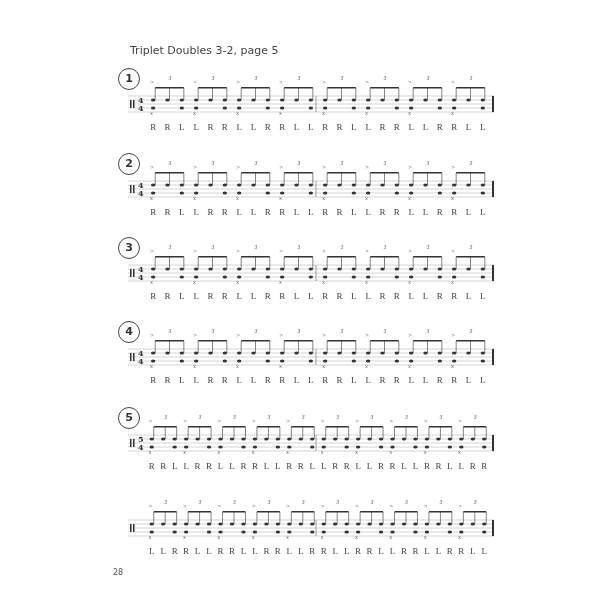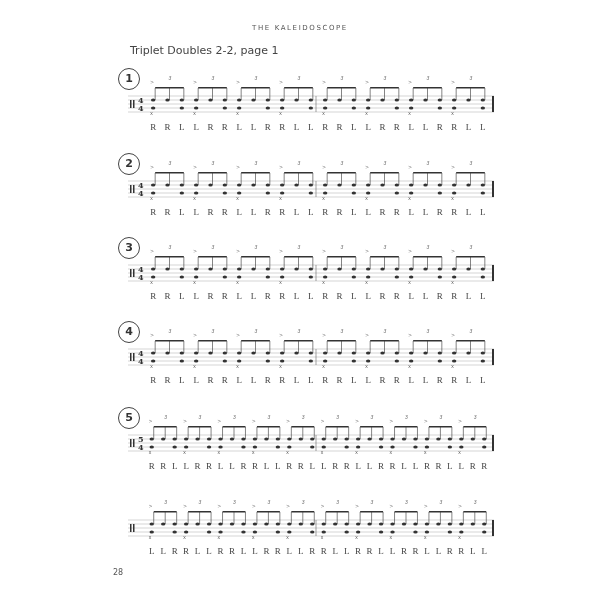--- a/index.html
+++ b/index.html
@@ -11,22 +11,21 @@
   .ex-num{position:absolute;left:0;top:0;width:20px;height:20px;border:1.2px solid #444;border-radius:50%;font-family:"DejaVu Sans",sans-serif;font-weight:bold;font-size:11px;text-align:center;line-height:20px;color:#333;}
   .staff svg{position:absolute;left:0;top:0;}
   .sticking{position:absolute;top:54px;left:20px;width:360px;font-family:"Liberation Serif",serif;font-size:9px;color:#444;}
   .sticking span{position:absolute;text-align:center;width:10px;}
   .page-num{position:absolute;left:113px;top:568px;font-size:8px;color:#555;font-family:"DejaVu Sans",sans-serif;}
 </style>
 </head>
 <body>
 
 <div class="page">
-  <div class="header">THE KALEIDOSCOPE</div>
-  <div class="subtitle">Triplet Doubles 2-2, page 1</div>
+  <div class="subtitle">Triplet Doubles 3-2, page 5</div>
 
   <div class="exercise" style="top:68px">
     <div class="ex-num">1</div>
     <div class="staff">
         <svg width="380" height="56" xmlns="http://www.w3.org/2000/svg">
           <line x1="10" y1="28" x2="376" y2="28" stroke="#bbb" stroke-width="0.6"></line>
           <line x1="10" y1="32" x2="376" y2="32" stroke="#bbb" stroke-width="0.6"></line>
           <line x1="10" y1="36" x2="376" y2="36" stroke="#bbb" stroke-width="0.6"></line>
           <line x1="10" y1="40" x2="376" y2="40" stroke="#bbb" stroke-width="0.6"></line>
           <line x1="10" y1="44" x2="376" y2="44" stroke="#bbb" stroke-width="0.6"></line>

